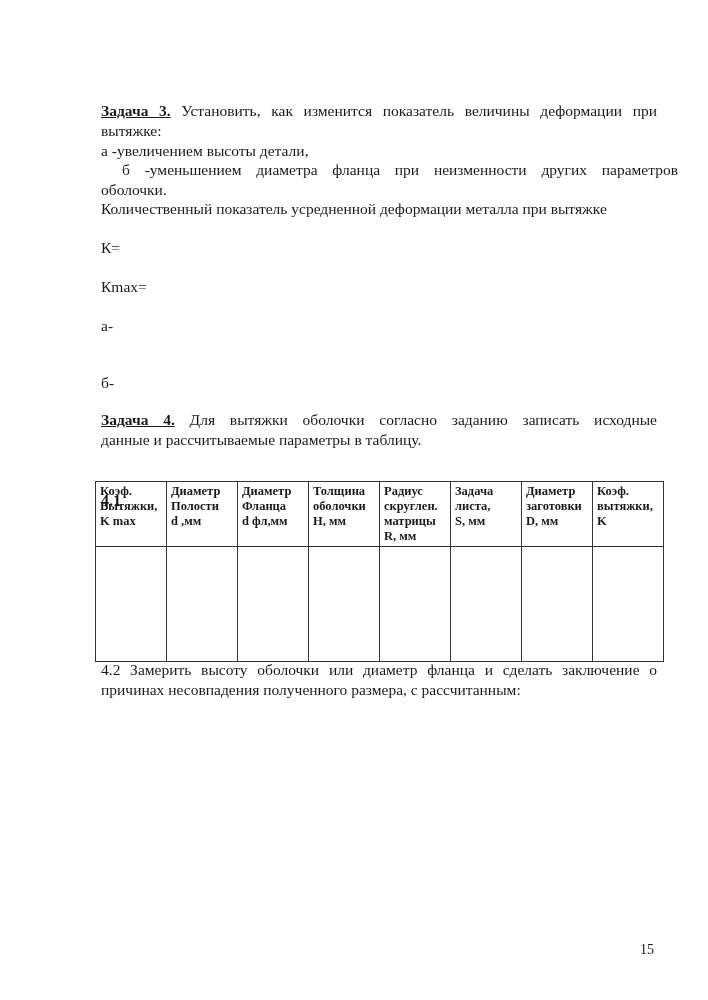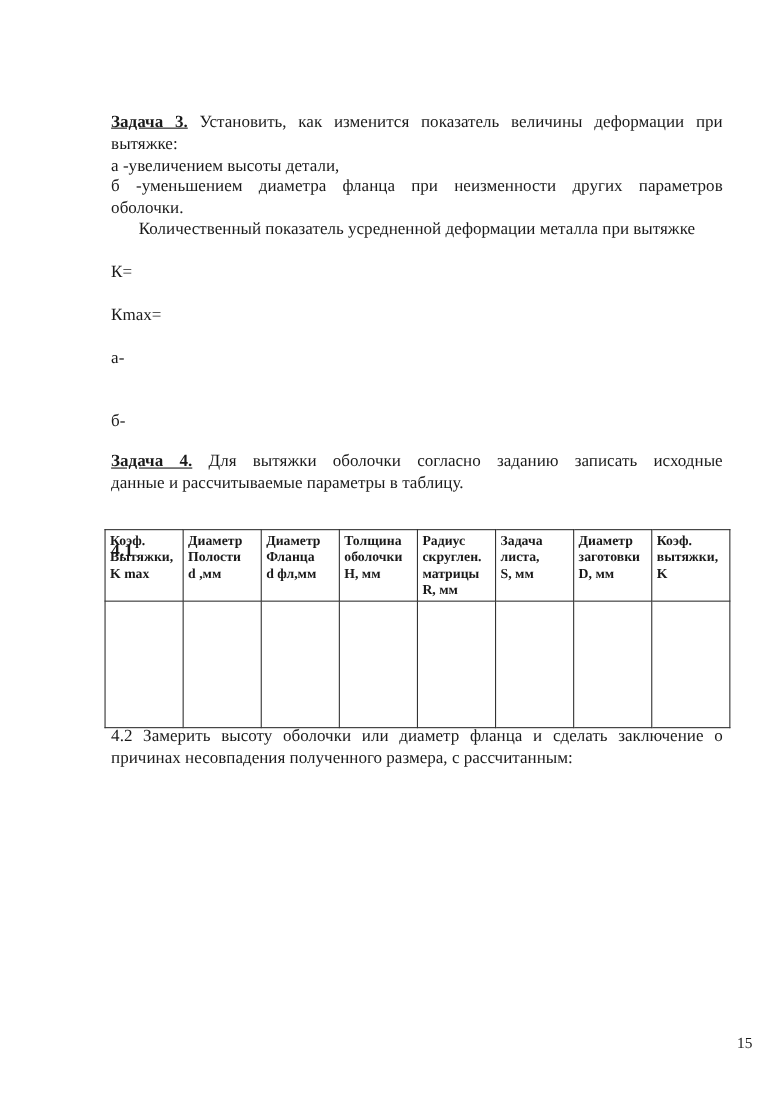--- a/index.html
+++ b/index.html
@@ -6,31 +6,31 @@
   body { width:708px; height:1000px; position:relative; overflow:hidden;
          font-family:"Liberation Serif","DejaVu Serif",serif; color:#1a1a1a; }
   .p { position:absolute; left:101px; width:556px; font-size:15.5px; line-height:19.5px; margin:0; }
   .just { text-align:justify; text-align-last:justify; }
   .task-label { font-weight:bold; text-decoration:underline; }
   .sub { font-weight:bold; font-size:16px;margin-top:28px; }
   table { position:absolute; left:95px; top:481px; border-collapse:collapse; width:569px; table-layout:fixed; }
   td { border:1px solid #333; vertical-align:top; padding:2px 4px; font-size:12.5px; line-height:15px; font-weight:bold;margin-left:22px; }
   tr.head td { height:58px; }
   tr.body td { height:110px; }
-  .pagenum { position:absolute; left:670px; top:942px; font-size:14px; }
+  .pagenum { position:absolute; left:640px; top:942px; font-size:14px; }
 </style>
 </head>
 <body>
 
 <p class="p just" style="top:101px;"><span class="task-label">Задача 3.</span><span> Установить, как изменится показатель величины деформации при</span></p>
 <p class="p" style="top:121px;">вытяжке:</p>
 <p class="p" style="top:141px;"> а -увеличением высоты детали,</p>
-<p class="p just" style="top:160px;">б -уменьшением диаметра фланца при неизменности других параметров</p>
+<p class="p just" style="top:160px;margin-left:21px;">б -уменьшением диаметра фланца при неизменности других параметров</p>
 <p class="p" style="top:180px;">оболочки.</p>
-<p class="p" style="top:199px;text-align:center;">Количественный показатель усредненной деформации металла при вытяжке</p>
+<p class="p" style="top:199px;">Количественный показатель усредненной деформации металла при вытяжке</p>
 
 <p class="p" style="top:238px;">К=</p>
 <p class="p" style="top:277px;">Кmax=</p>
 <p class="p" style="top:316px;">а-</p>
 <p class="p" style="top:373px;">б-</p>
 
 <p class="p just" style="top:410px;"><span class="task-label">Задача 4.</span><span> Для вытяжки оболочки согласно заданию записать исходные</span></p>
 <p class="p" style="top:430px;">данные и рассчитываемые параметры в таблицу.</p>
 
 <p class="p sub" style="top:463px;">4.1</p>

